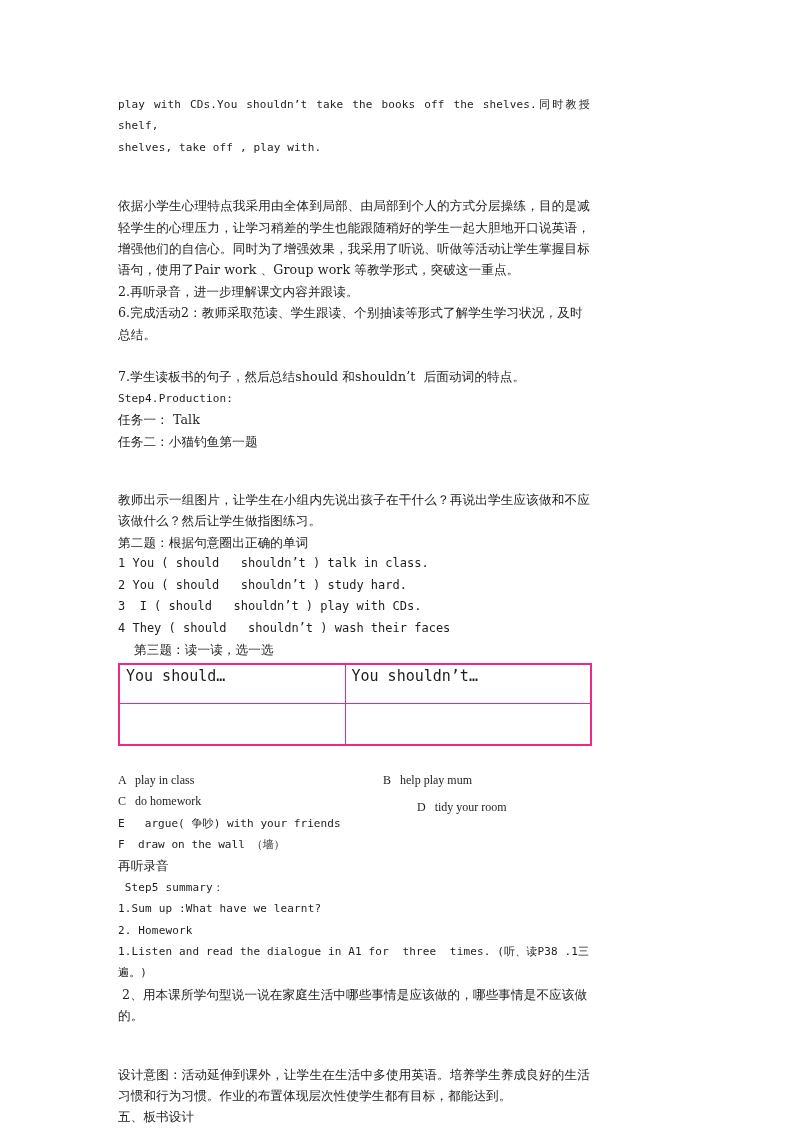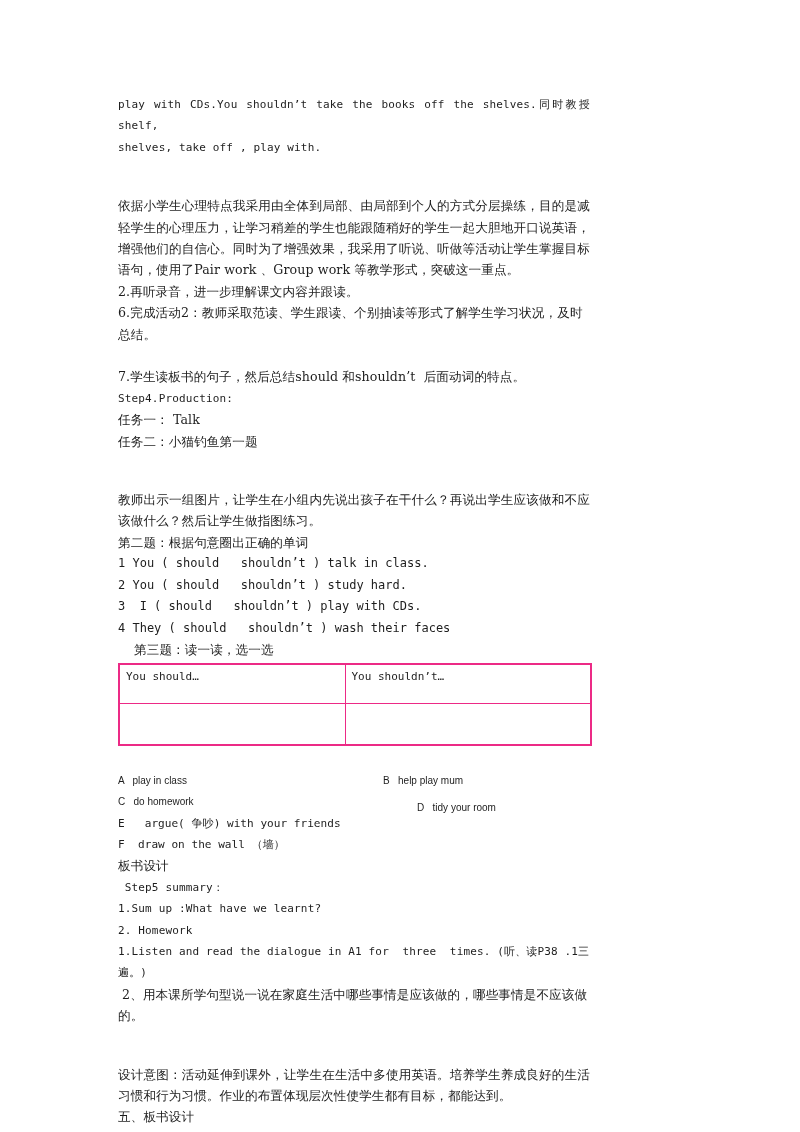--- a/index.html
+++ b/index.html
@@ -83,34 +83,34 @@
     width: 472px;
     table-layout: fixed;
     border: 2.4px solid #ec2a86;
   }
   table.should-table td {
     border: 1px solid #ec2a86;
     height: 32px;
     padding: 3px 5px 3px 6px;
     vertical-align: top;
     font-family: "DejaVu Sans Mono", "Liberation Mono", monospace;
-    font-size: 11px;
+    font-size: 15px;
     line-height: 17px;
     color: #1d1d1d;
   }
   table.should-table col.c1 { width: 226px; }
   table.should-table col.c2 { width: 246px; }
   table.should-table tr.row-empty td { height: 34px; }
 
   
   .opt-row {
     position: relative;
     height: 21.4px;
-    font-family: Liberation Sans, sans-serif;
-    font-size: 10px;
+    font-family: Liberation Serif, serif;
+    font-size: 12px;
     line-height: 21.4px;
     white-space: pre;
     color: #1d1d1d;
   }
   .opt-left {
     position: absolute;
     left: 0;
     top: 0;
   }
   .opt-right-b {
@@ -191,21 +191,21 @@
       <span class="opt-left">C   do homework</span>
       <span class="opt-right-d">D   tidy your room</span>
     </div>
     <div class="opt-row mixed">
       <span class="opt-left">E   argue( 争吵) with your friends</span>
     </div>
     <div class="opt-row mixed">
       <span class="opt-left">F  draw on the wall （墙）</span>
     </div>
 
-    <div class="p cn">板书设计</div>
+    <div class="p cn">再听录音</div>
     <div class="p en"> Step5 summary：</div>
     <div class="p en">1.Sum up :What have we learnt?</div>
     <div class="p en">2. Homework</div>
     <div class="p en">1.Listen and read the dialogue in A1 for  three  times. (听、读P38 .1三遍。)</div>
     <div class="p cn"> 2、用本课所学句型说一说在家庭生活中哪些事情是应该做的，哪些事情是不应该做的。</div>
     <div class="p cn justn">设计意图：活动延伸到课外，让学生在生活中多使用英语。培养学生养成良好的生活习惯和行为习惯。作业的布置体现层次性使学生都有目标，都能达到。</div>
     <div class="p cn">五、板书设计</div>
 
     <div class="blank"></div>
     <div class="blank"></div>

